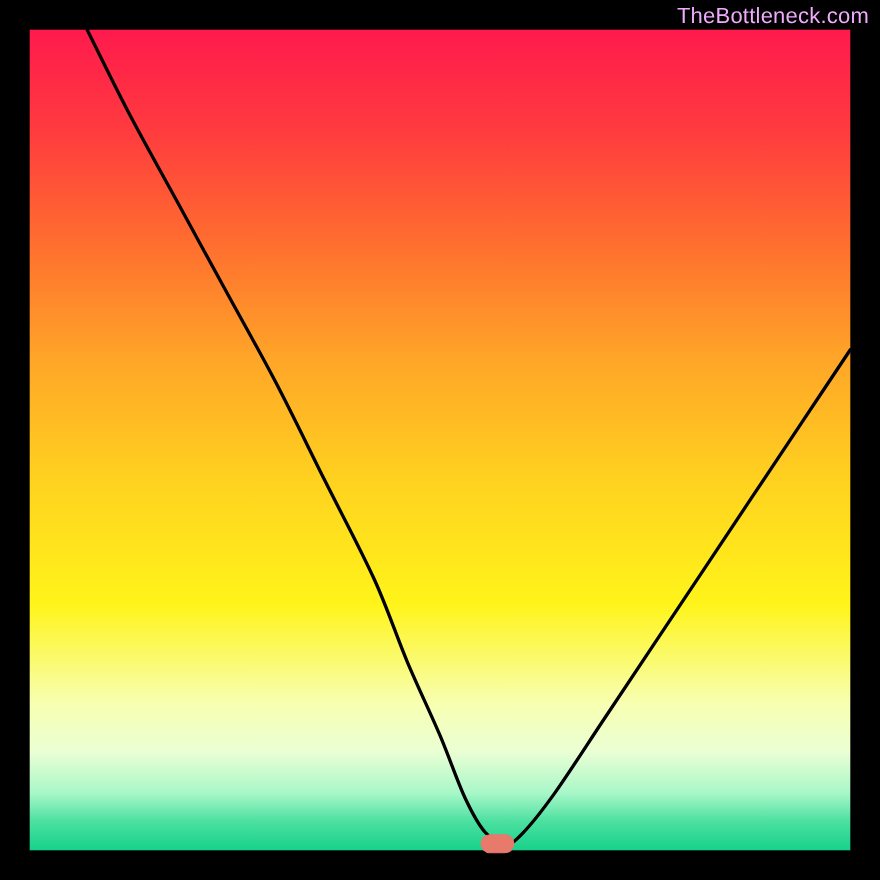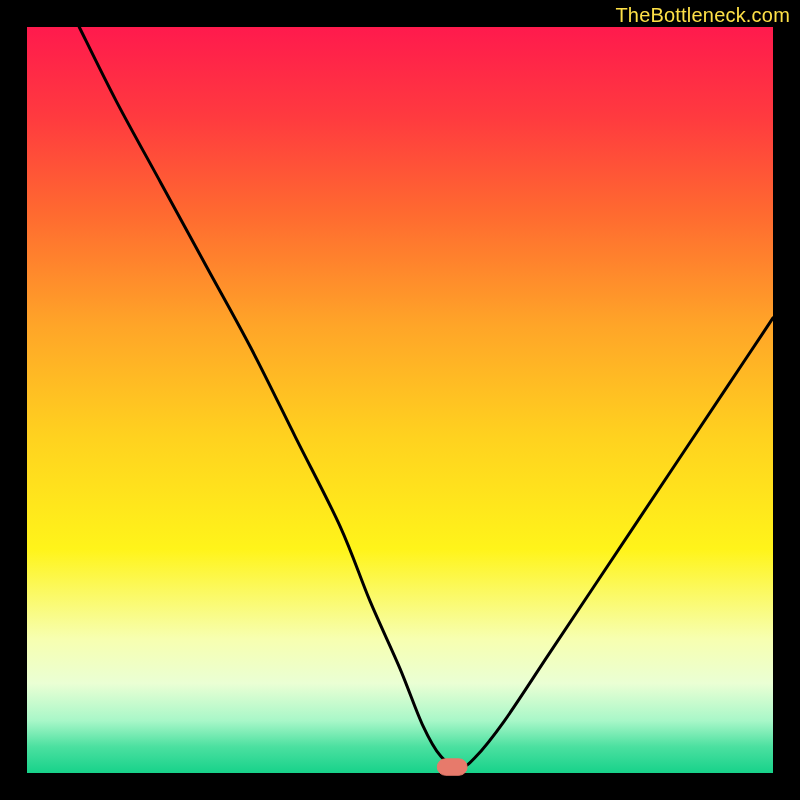--- a/index.html
+++ b/index.html
@@ -21,21 +21,21 @@
     top: 0;
     left: 0;
   }
   .watermark {
     position: absolute;
     top: 4px;
     right: 10px;
     font-family: Arial, Helvetica, sans-serif;
     font-size: 20px;
     font-weight: 500;
-    color: #fde047;
+    color: #f0abfc;
     letter-spacing: 0.2px;
   }
 </style>
 </head>
 <body>
 
 <div class="stage">
 
   <svg id="chart-svg" width="800" height="800" viewBox="0 0 800 800">
     <defs>

